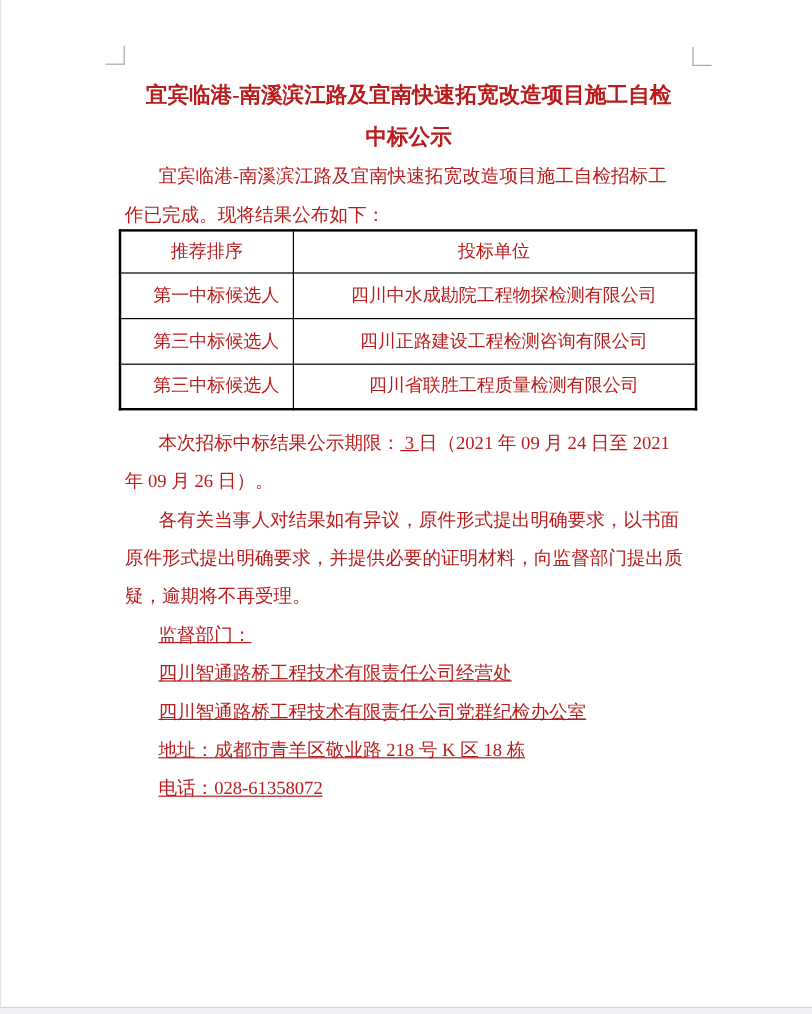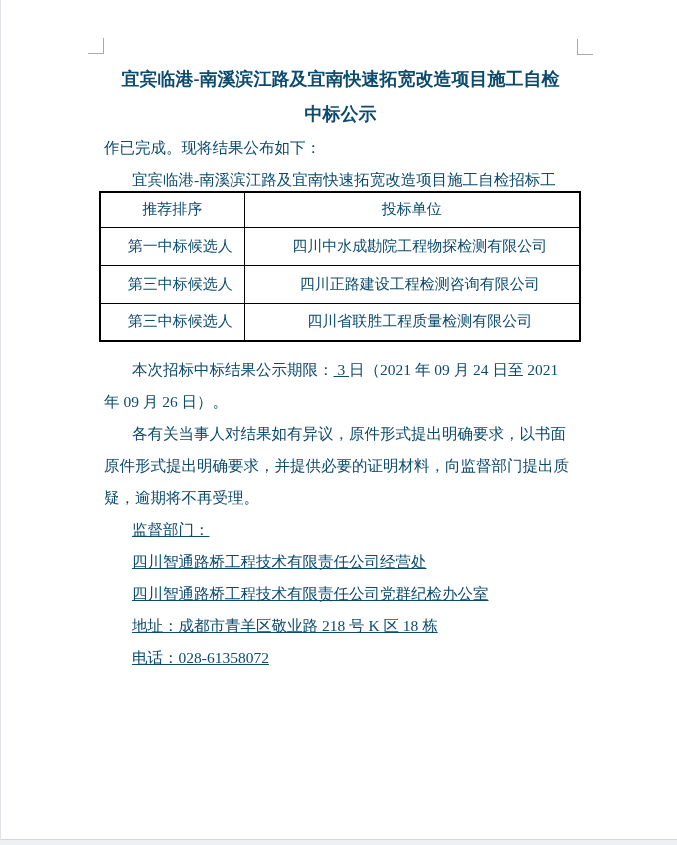--- a/index.html
+++ b/index.html
@@ -9,21 +9,21 @@
     width: 677px;
   }
   .page {
     position: relative;
     width: 677px;
     height: 840px;
     background: #ffffff;
     border-left: 1px solid #e2e3e8;
     border-bottom: 1px solid #d4d6dc;
     overflow: hidden;
-    color: #0c4a6e;
+    color: #b91c1c;
   }
   
   .mark-tl {
     position: absolute; left: 87px; top: 38px; width: 16px; height: 16px;
     border-right: 1px solid #a9a9ad; border-bottom: 1px solid #a9a9ad;
   }
   .mark-tr {
     position: absolute; left: 576px; top: 39px; width: 16px; height: 16px;
     border-left: 1px solid #a9a9ad; border-bottom: 1px solid #a9a9ad;
   }
@@ -83,22 +83,22 @@
   <div class="mark-tr"></div>
 
   <div class="content">
 
     <div>
       <div class="title-line">宜宾临港-南溪滨江路及宜南快速拓宽改造项目施工自检</div>
       <div class="title-line">中标公示</div>
     </div>
 
     <div>
+      <div class="body-line indent">宜宾临港-南溪滨江路及宜南快速拓宽改造项目施工自检招标工</div>
       <div class="body-line">作已完成。现将结果公布如下：</div>
-      <div class="body-line indent">宜宾临港-南溪滨江路及宜南快速拓宽改造项目施工自检招标工</div>
     </div>
 
     <table class="result-table">
       <tbody>
           <tr class="head">
         <td class="col-rank">推荐排序</td>
         <td class="col-bidder">投标单位</td>
       </tr>
       <tr class="row">
         <td class="col-rank">第一中标候选人</td>

